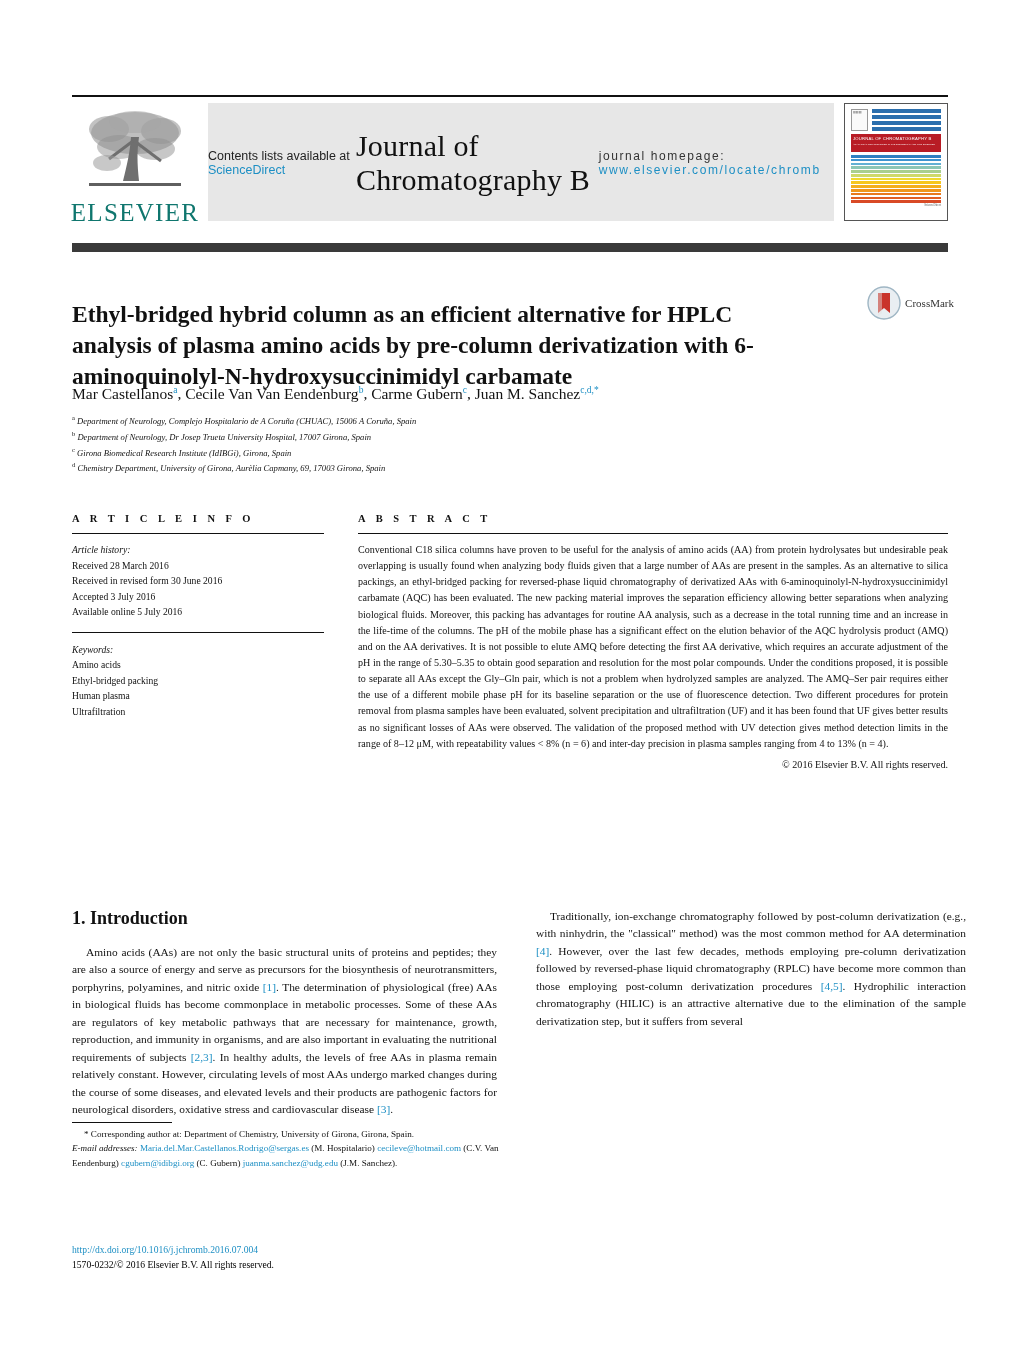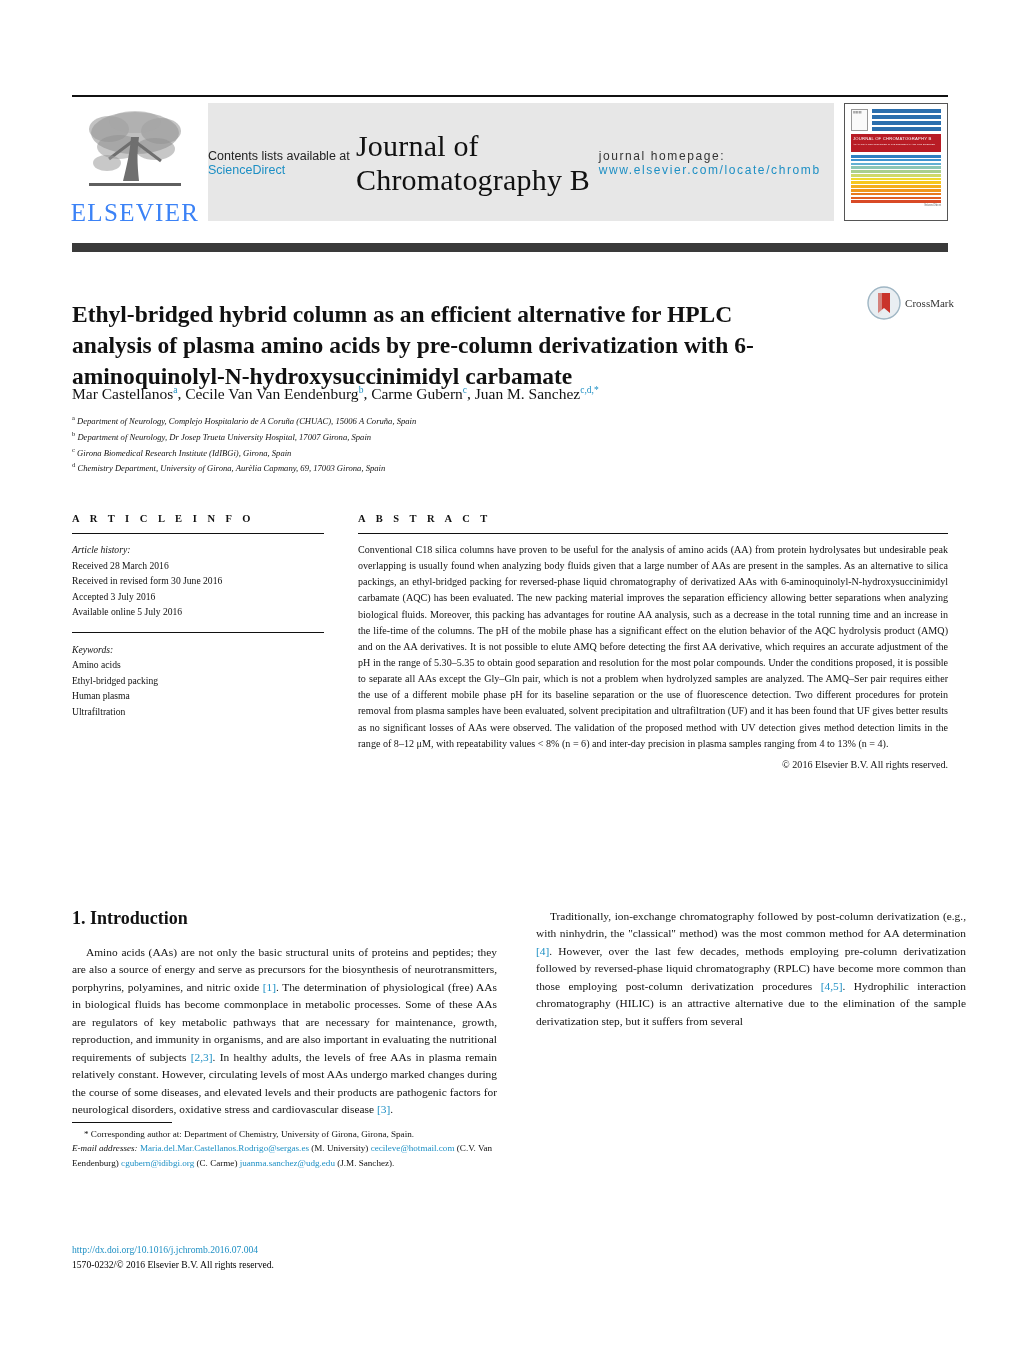--- a/index.html
+++ b/index.html
@@ -53,21 +53,21 @@
     padding-top: 4px;
   }
   .tree {
     width: 104px;
     height: 92px;
   }
   .elsevier-word {
     font-family: "Liberation Serif", serif;
     font-size: 25px;
     letter-spacing: 1.3px;
-    color: #3b82f6;
+    color: #0f766e;
     line-height: 1;
     margin-top: 1px;
   }
   .center-block {
     flex: 1 1 auto;
     background: #e7e7e7;
     margin: 0 10px;
     display: flex;
     align-items: center;
     justify-content: space-between;
@@ -430,25 +430,25 @@
   <div class="body-right">
     <p class="para"><span>Traditionally, ion-exchange chromatography followed by post-column derivatization (e.g., with ninhydrin, the "classical" method) was the most common method for AA determination </span><span class="ref">[4]</span><span>. However, over the last few decades, methods employing pre-column derivatization followed by reversed-phase liquid chromatography (RPLC) have become more common than those employing post-column derivatization procedures </span><span class="ref">[4,5]</span><span>. Hydrophilic interaction chromatography (HILIC) is an attractive alternative due to the elimination of the sample derivatization step, but it suffers from several</span></p>
   </div>
 
   <div class="foot-rule"></div>
   <div class="footnotes">
     <div class="indent">* Corresponding author at: Department of Chemistry, University of Girona, Girona, Spain.</div>
     <div>
       <span class="indent em">E-mail addresses:</span>
       <span class="mail">Maria.del.Mar.Castellanos.Rodrigo@sergas.es</span>
-      <span>(M. University)</span>
+      <span>(M. Hospitalario)</span>
       <span class="mail">cecileve@hotmail.com</span>
       <span>(C.V. Van Eendenburg)</span>
       <span class="mail">cgubern@idibgi.org</span>
-      <span>(C. Carme)</span>
+      <span>(C. Gubern)</span>
       <span class="mail">juanma.sanchez@udg.edu</span>
       <span>(J.M. Sanchez).</span>
     </div>
   </div>
 
   <div class="doi-block">
     <div class="doi">http://dx.doi.org/10.1016/j.jchromb.2016.07.004</div>
     <div>1570-0232/© 2016 Elsevier B.V. All rights reserved.</div>
   </div>
 

